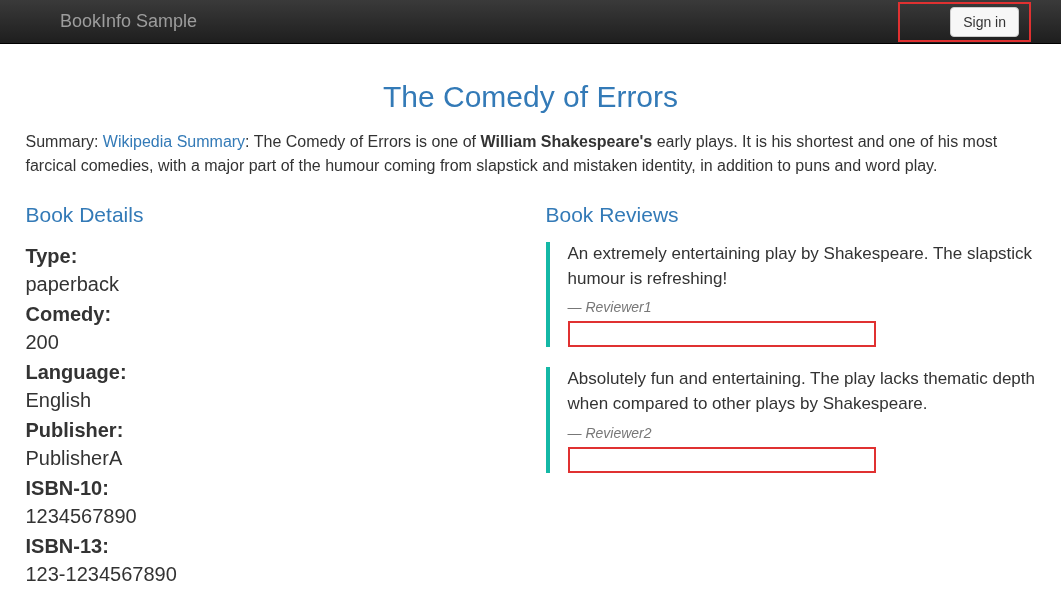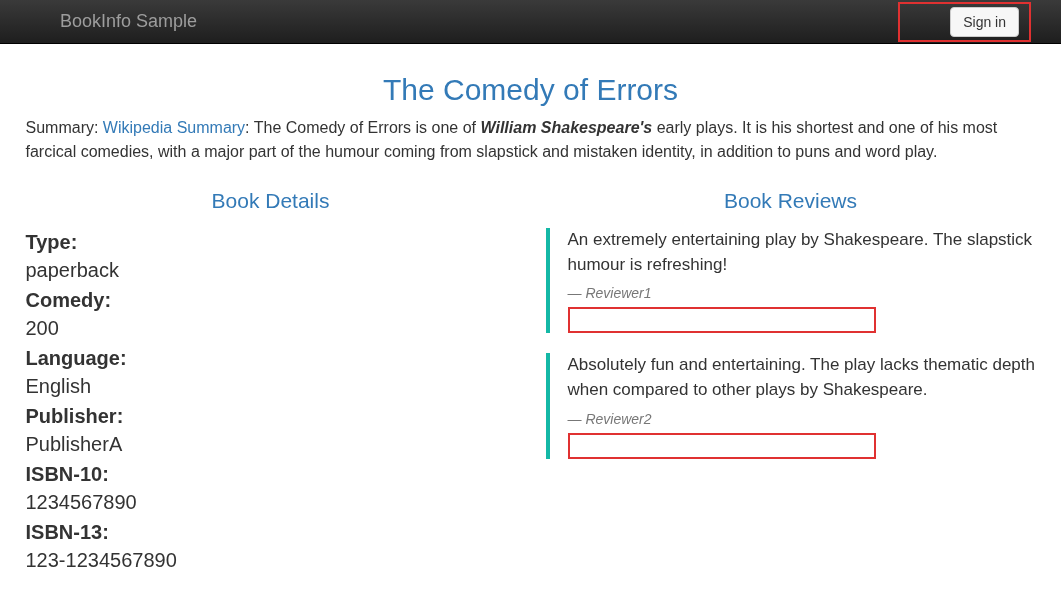--- a/index.html
+++ b/index.html
@@ -50,52 +50,50 @@
     .container {
       max-width: 1040px;
       margin: 0 auto;
       padding: 20px 15px;
     }
     h1 {
       text-align: center;
       color: #337ab7;
       font-size: 30px;
       font-weight: 500;
-      margin: 9px 0;
+      margin: 16px 0;
     }
     .summary {
       font-size: 16px;
       line-height: 1.5;
       margin-bottom: 25px;
       color: #333;
     }
     .summary-label {
       color: #333;
     }
     .wiki-link {
       color: #337ab7;
       text-decoration: none;
       cursor: pointer;
     }
     .bold {
       font-weight: bold;
-      font-style: italic;
     }
     .columns {
       display: flex;
       gap: 30px;
     }
     .col-left {
       flex: 1;
     }
     .col-right {
       flex: 1;
     }
     h2 {
-      text-align: center;
       color: #337ab7;
       font-size: 21px;
       font-weight: 500;
       margin-bottom: 15px;
     }
     .detail-row {
       margin-bottom: 2px;
       font-size: 20px;
       line-height: 1.4;
     }

